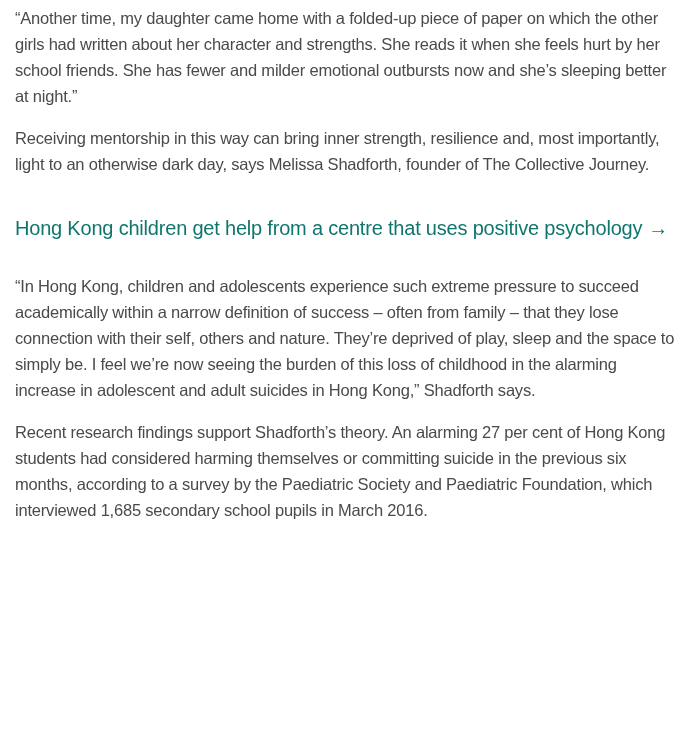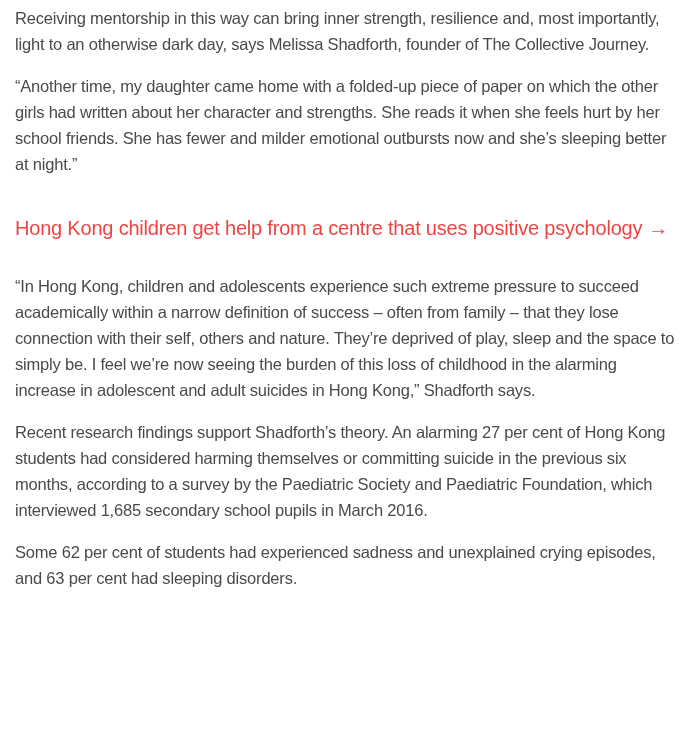--- a/index.html
+++ b/index.html
@@ -24,43 +24,42 @@
     font-weight: 400;
   }
   .link-heading {
     margin: 36px 0 30px 0;
     font-size: 20px;
     line-height: 30px;
     font-weight: 400;
     letter-spacing: -0.2px;
   }
   .link-heading a {
-    color: #ef4444;
+    color: #0f766e;
     text-decoration: none;
     cursor: pointer;
   }
   .arrow-icon {
     display: inline-block;
     margin-left: 6px;
     font-weight: 400;
   }
 </style>
 </head>
 <body>
 
 <main class="article">
 
+  <p class="para">“Another time, my daughter came home with a folded-up piece of paper on which the other girls had written about her character and strengths. She reads it when she feels hurt by her school friends. She has fewer and milder emotional outbursts now and she’s sleeping better at night.”</p>
+
   <p class="para">Receiving mentorship in this way can bring inner strength, resilience and, most importantly, light to an otherwise dark day, says Melissa Shadforth, founder of The Collective Journey.</p>
-
-  <p class="para">“Another time, my daughter came home with a folded-up piece of paper on which the other girls had written about her character and strengths. She reads it when she feels hurt by her school friends. She has fewer and milder emotional outbursts now and she’s sleeping better at night.”</p>
 
   <h3 class="link-heading">
     <a><span>Hong Kong children get help from a centre that uses positive psychology</span><span class="arrow-icon">→</span></a>
   </h3>
 
   <p class="para">“In Hong Kong, children and adolescents experience such extreme pressure to succeed academically within a narrow definition of success – often from family – that they lose connection with their self, others and nature. They’re deprived of play, sleep and the space to simply be. I feel we’re now seeing the burden of this loss of childhood in the alarming increase in adolescent and adult suicides in Hong Kong,” Shadforth says.</p>
 
   <p class="para">Recent research findings support Shadforth’s theory. An alarming 27 per cent of Hong Kong students had considered harming themselves or committing suicide in the previous six months, according to a survey by the Paediatric Society and Paediatric Foundation, which interviewed 1,685 secondary school pupils in March 2016.</p>
 
-  <p class="para">Some 62 per cent of students had experienced sadness and unexplained crying episodes, and 63 per cent had sleeping disorders.</p>
 
 
 </main>
 
 </body></html>

